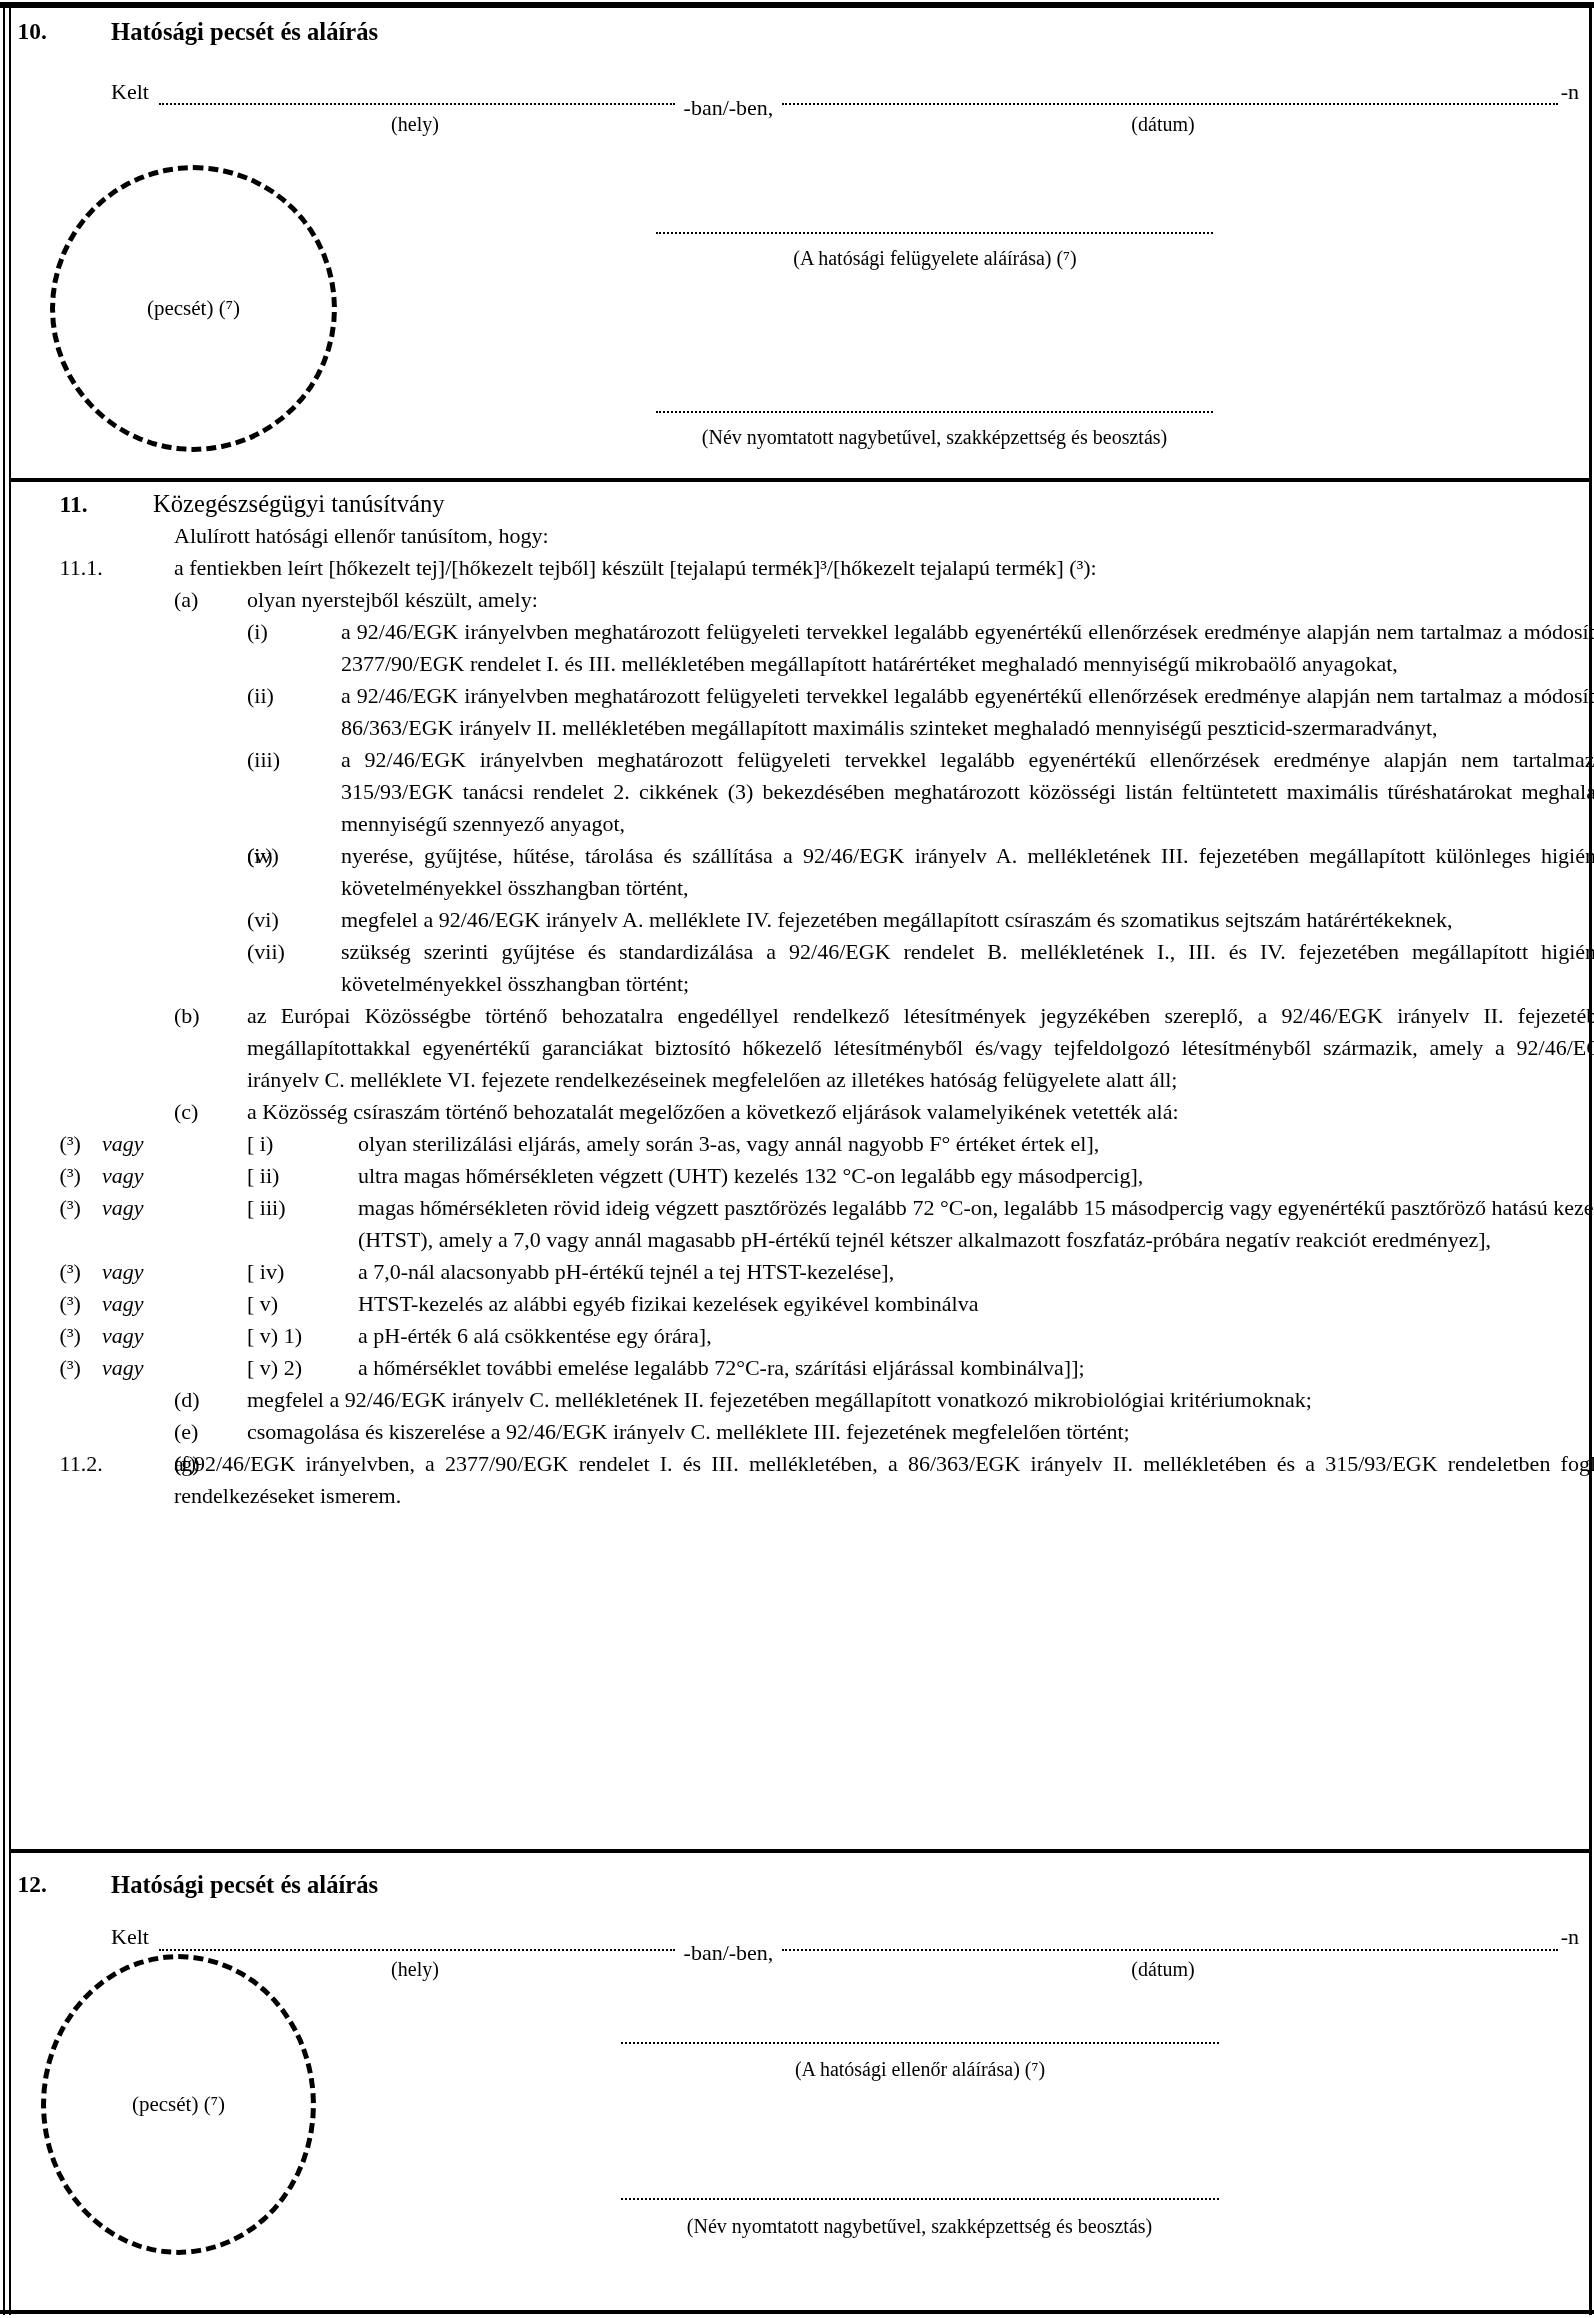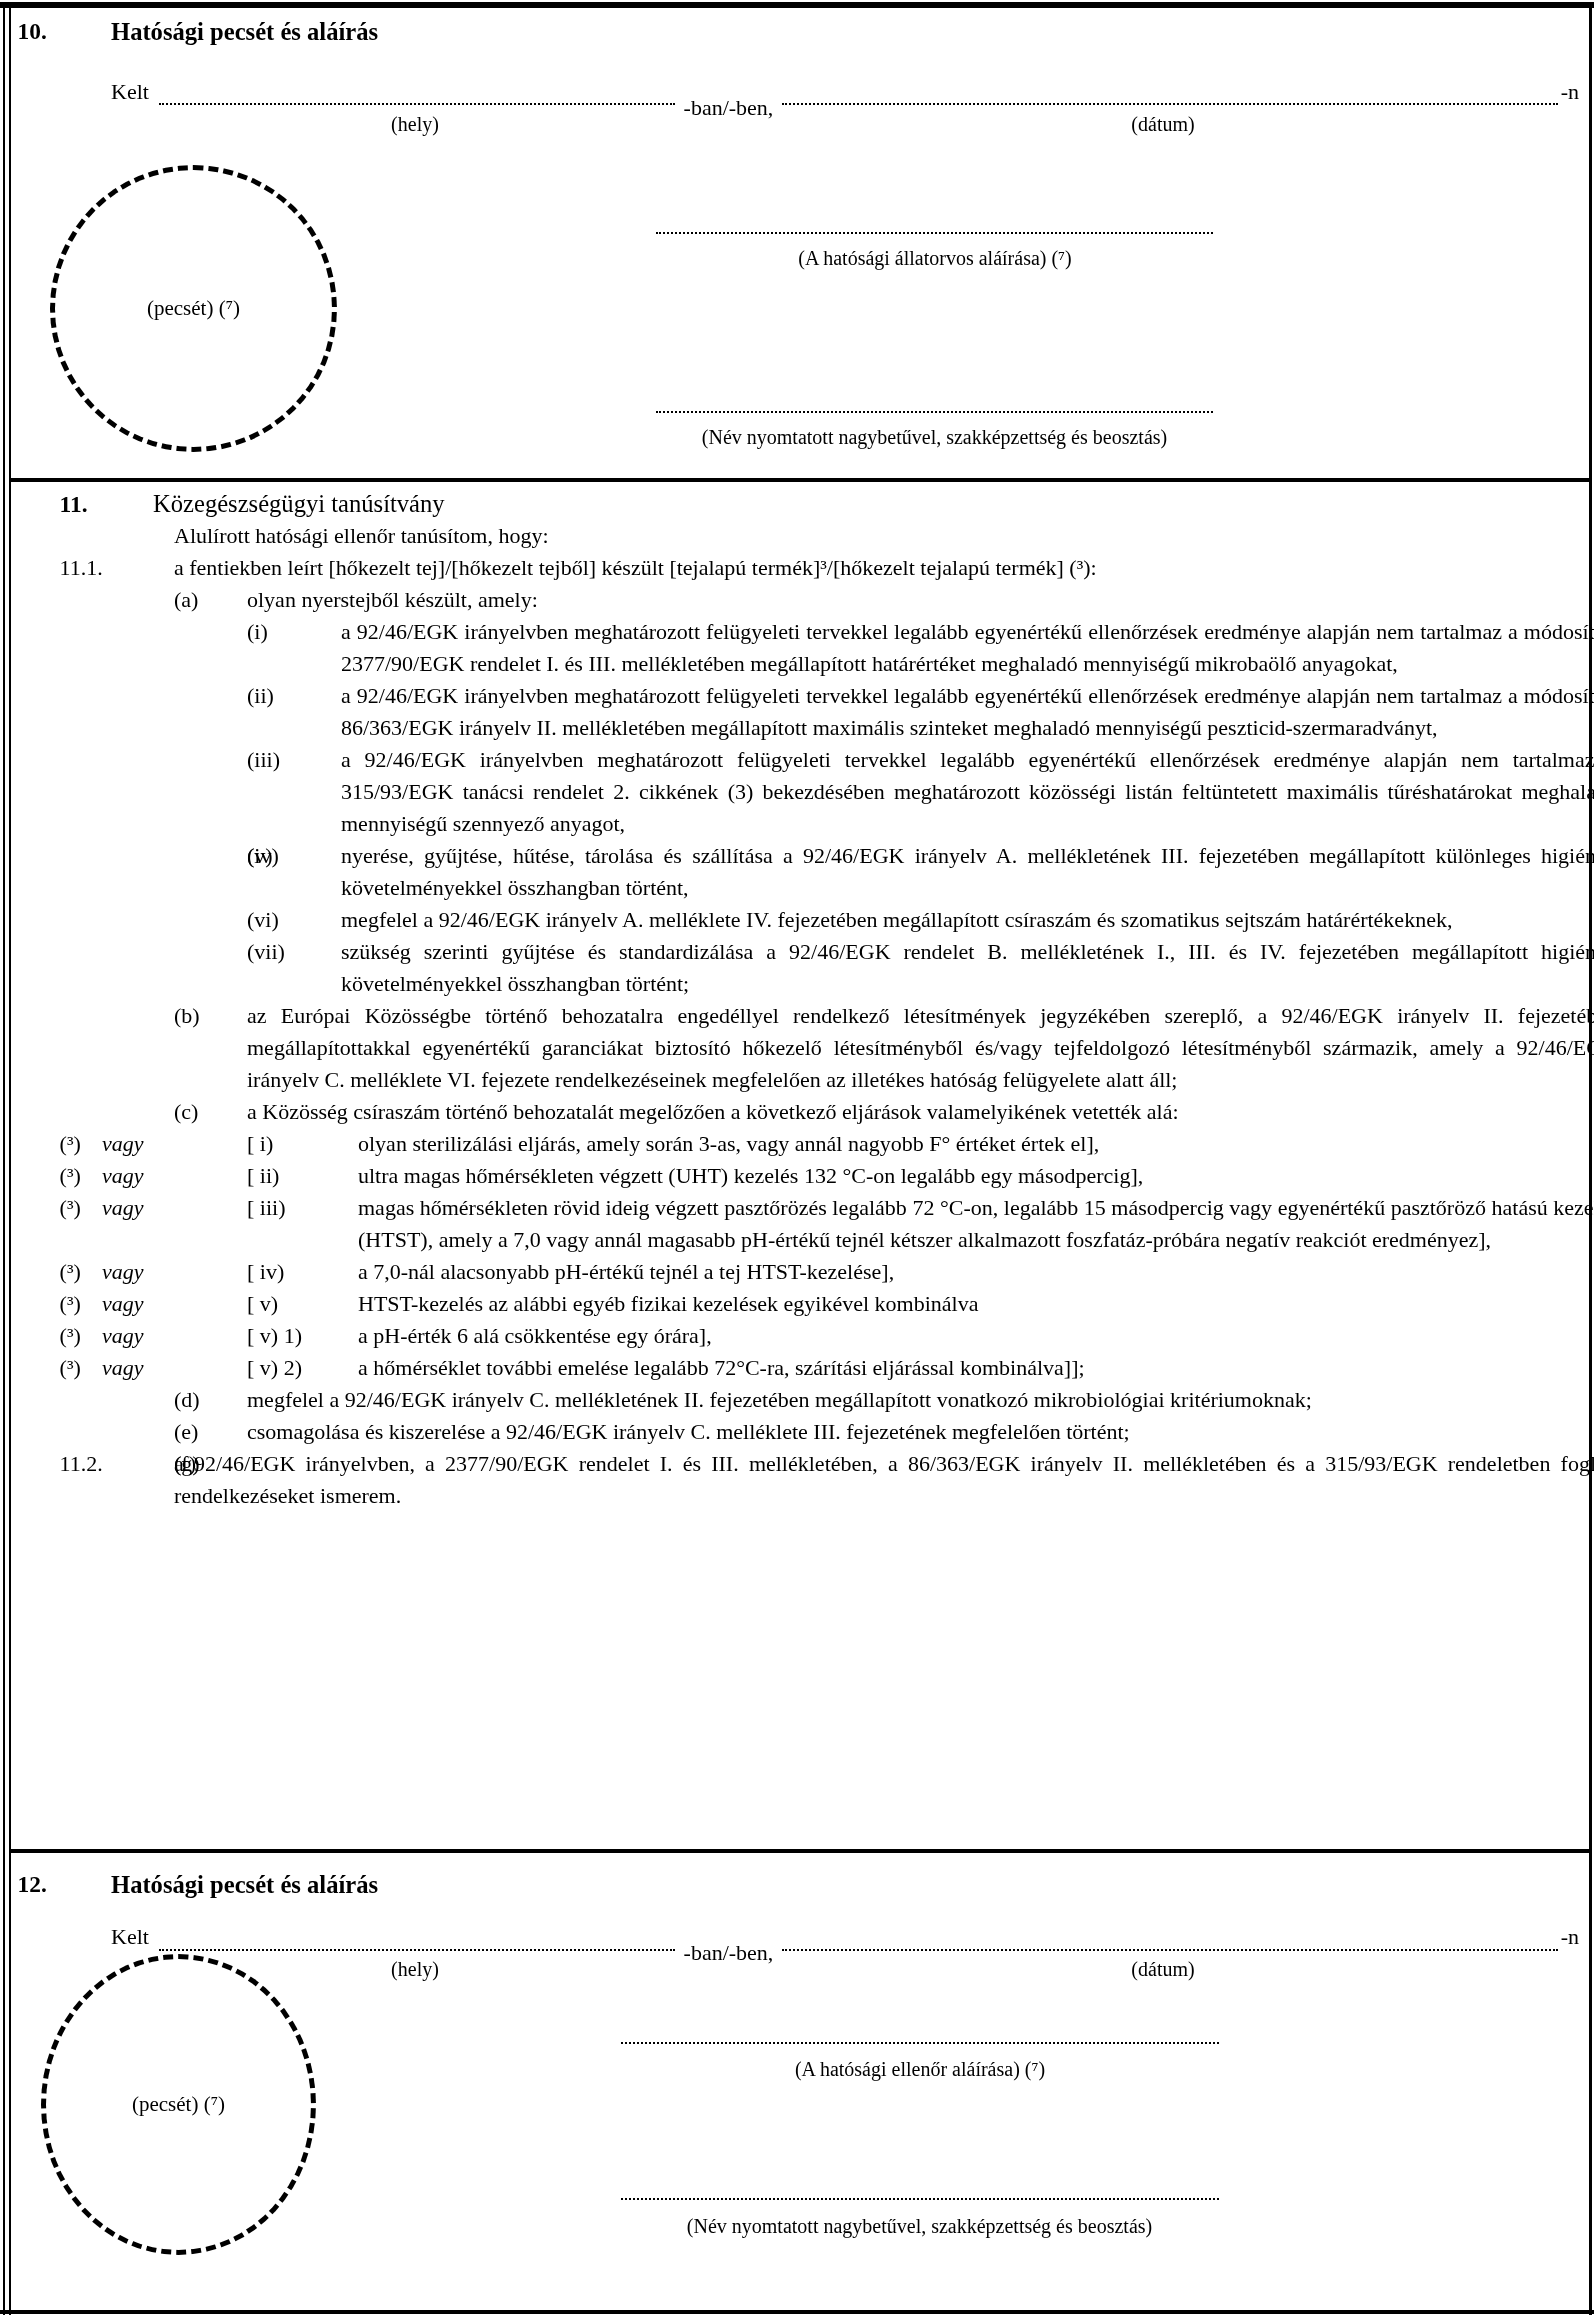--- a/index.html
+++ b/index.html
@@ -89,21 +89,21 @@
       <span class="nsuf">-n</span>
     </div>
     <div class="under-label" style="left:321px;top:105px;">(hely)</div>
     <div class="under-label" style="left:1069px;top:105px;">(dátum)</div>
 
     <div class="stamp" style="left:50px;top:157px;width:277px;height:277px;">
       <span>(pecsét) (⁷)</span>
     </div>
 
     <div class="sigline" style="left:656px;top:224px;width:557px;"></div>
-    <div class="siglabel" style="left:642px;top:239px;width:586px;">(A hatósági állatorvos aláírása) (⁷)</div>
+    <div class="siglabel" style="left:642px;top:239px;width:586px;">(A hatósági felügyelete aláírása) (⁷)</div>
 
     <div class="sigline" style="left:656px;top:403px;width:557px;"></div>
     <div class="siglabel" style="left:583px;top:418px;width:703px;">(Név nyomtatott nagybetűvel, szakképzettség és beosztás)</div>
   </div>
 
   <div class="sec sec11">
     <div class="body11">
       <div class="row">
         <span class="lab-num bold" style="font-size:23.4px;">11.</span>
         <div class="h11">Közegészségügyi tanúsítvány</div>

